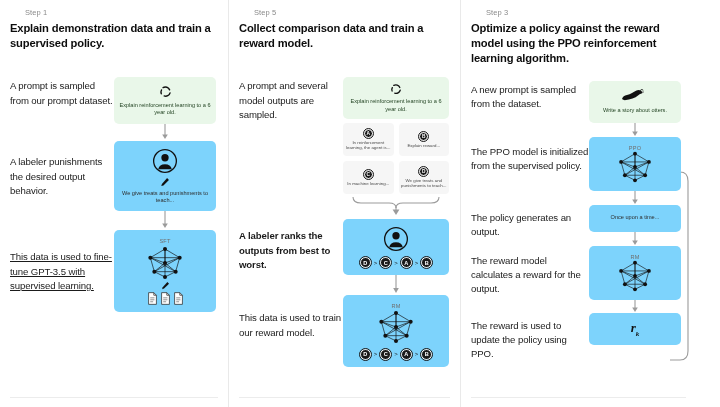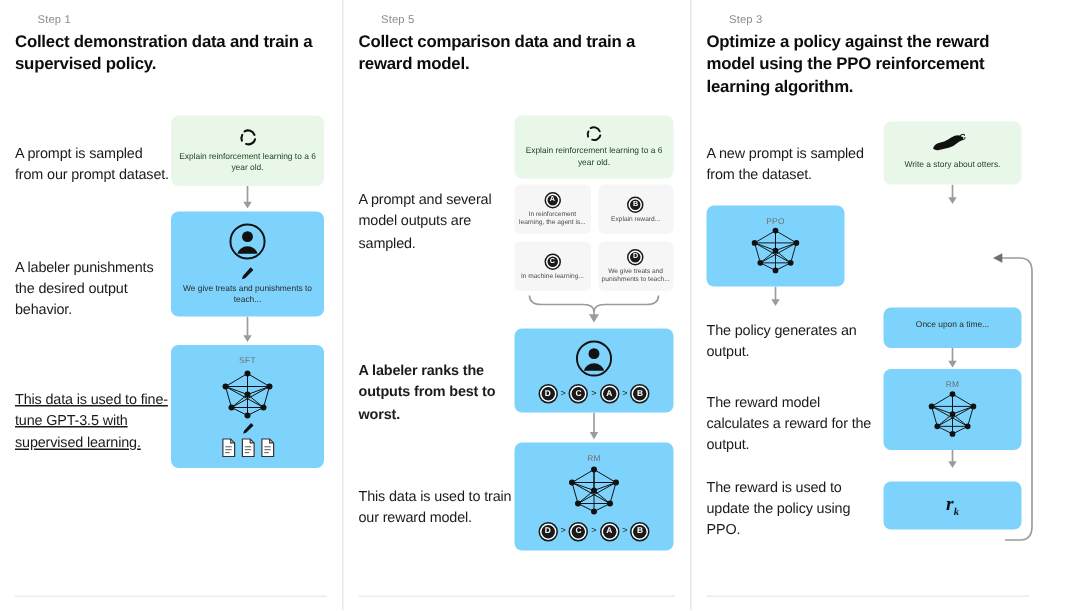--- a/index.html
+++ b/index.html
@@ -43,21 +43,21 @@
     font-weight: bold;
     color: #0d0d0d;
     line-height: 1.36;
     letter-spacing: -.15px;
   }
 
   .rows { position: relative; margin-top: 13px; }
   .row {
     position: relative;
     display: flex;
-    align-items: center;
+    align-items: flex-start;
   }
   .caption {
     font-size: 9.6px;
     line-height: 1.47;
     color: #1b1b1b;
     letter-spacing: -.1px;
     padding-top: 2px;
   }
   .col-1 .caption { width: 104px; }
   .col-2 .caption { width: 104px; }
@@ -166,21 +166,21 @@
   .r-symbol sub { font-size: 7px; font-style: italic; }
   svg { display: block; }
 </style>
 </head>
 <body>
 
 <div id="diagram">
 
   <div class="column col-1">
     <div class="step-label">Step 1</div>
-    <div class="step-title">Collect demonstration data and train a supervised policy.</div>
+    <div class="step-title">Explain demonstration data and train a supervised policy.</div>
 
     <div class="rows">
 
       <div class="row" style="margin-top:26px;">
         <div class="caption">A prompt is sampled from our prompt dataset.</div>
         <div class="stage" style="width:102px;">
           <div class="box green" style="width:102px;height:47px;">
             <span>
               <svg width="13" height="13" viewBox="0 0 24 24" fill="none" stroke="#111" stroke-width="2.6" stroke-linecap="round">
                 <path d="M7.5 4.8 A8.4 8.4 0 0 1 19.6 9"></path>
@@ -423,20 +423,21 @@
           <div class="arrow" style="height:14px;">
             <svg width="8" height="14">
                 <line x1="4" y1="0" x2="4" y2="9" stroke="#9b9b9b" stroke-width="1.1"></line>
                 <path d="M4 13 L1.2 8.5 L6.8 8.5 Z" fill="#9b9b9b"></path>
               </svg>
           </div>
         </div>
       </div>
 
       <div class="row">
+        <div class="caption" style="padding-top:8px;">The PPO model is initialized from the supervised policy.</div>
         <div class="stage" style="width:92px;">
           <div class="box" style="width:92px;height:54px;">
             <div class="box-tag">PPO</div>
             <span>
               <svg width="38" height="32" viewBox="0 0 60 50">
                 <g stroke="#111" stroke-width="1" fill="none">
                   <path d="M30 4 L8 17 L14 38 L30 46 L46 38 L52 17 Z"></path>
                   <path d="M30 4 L30 46 M8 17 L52 17 M14 38 L46 38 M8 17 L46 38 M52 17 L14 38 M30 25 L8 17 M30 25 L52 17 M30 25 L14 38 M30 25 L46 38 M30 25 L30 4"></path>
                 </g>
                 <g fill="#111">

